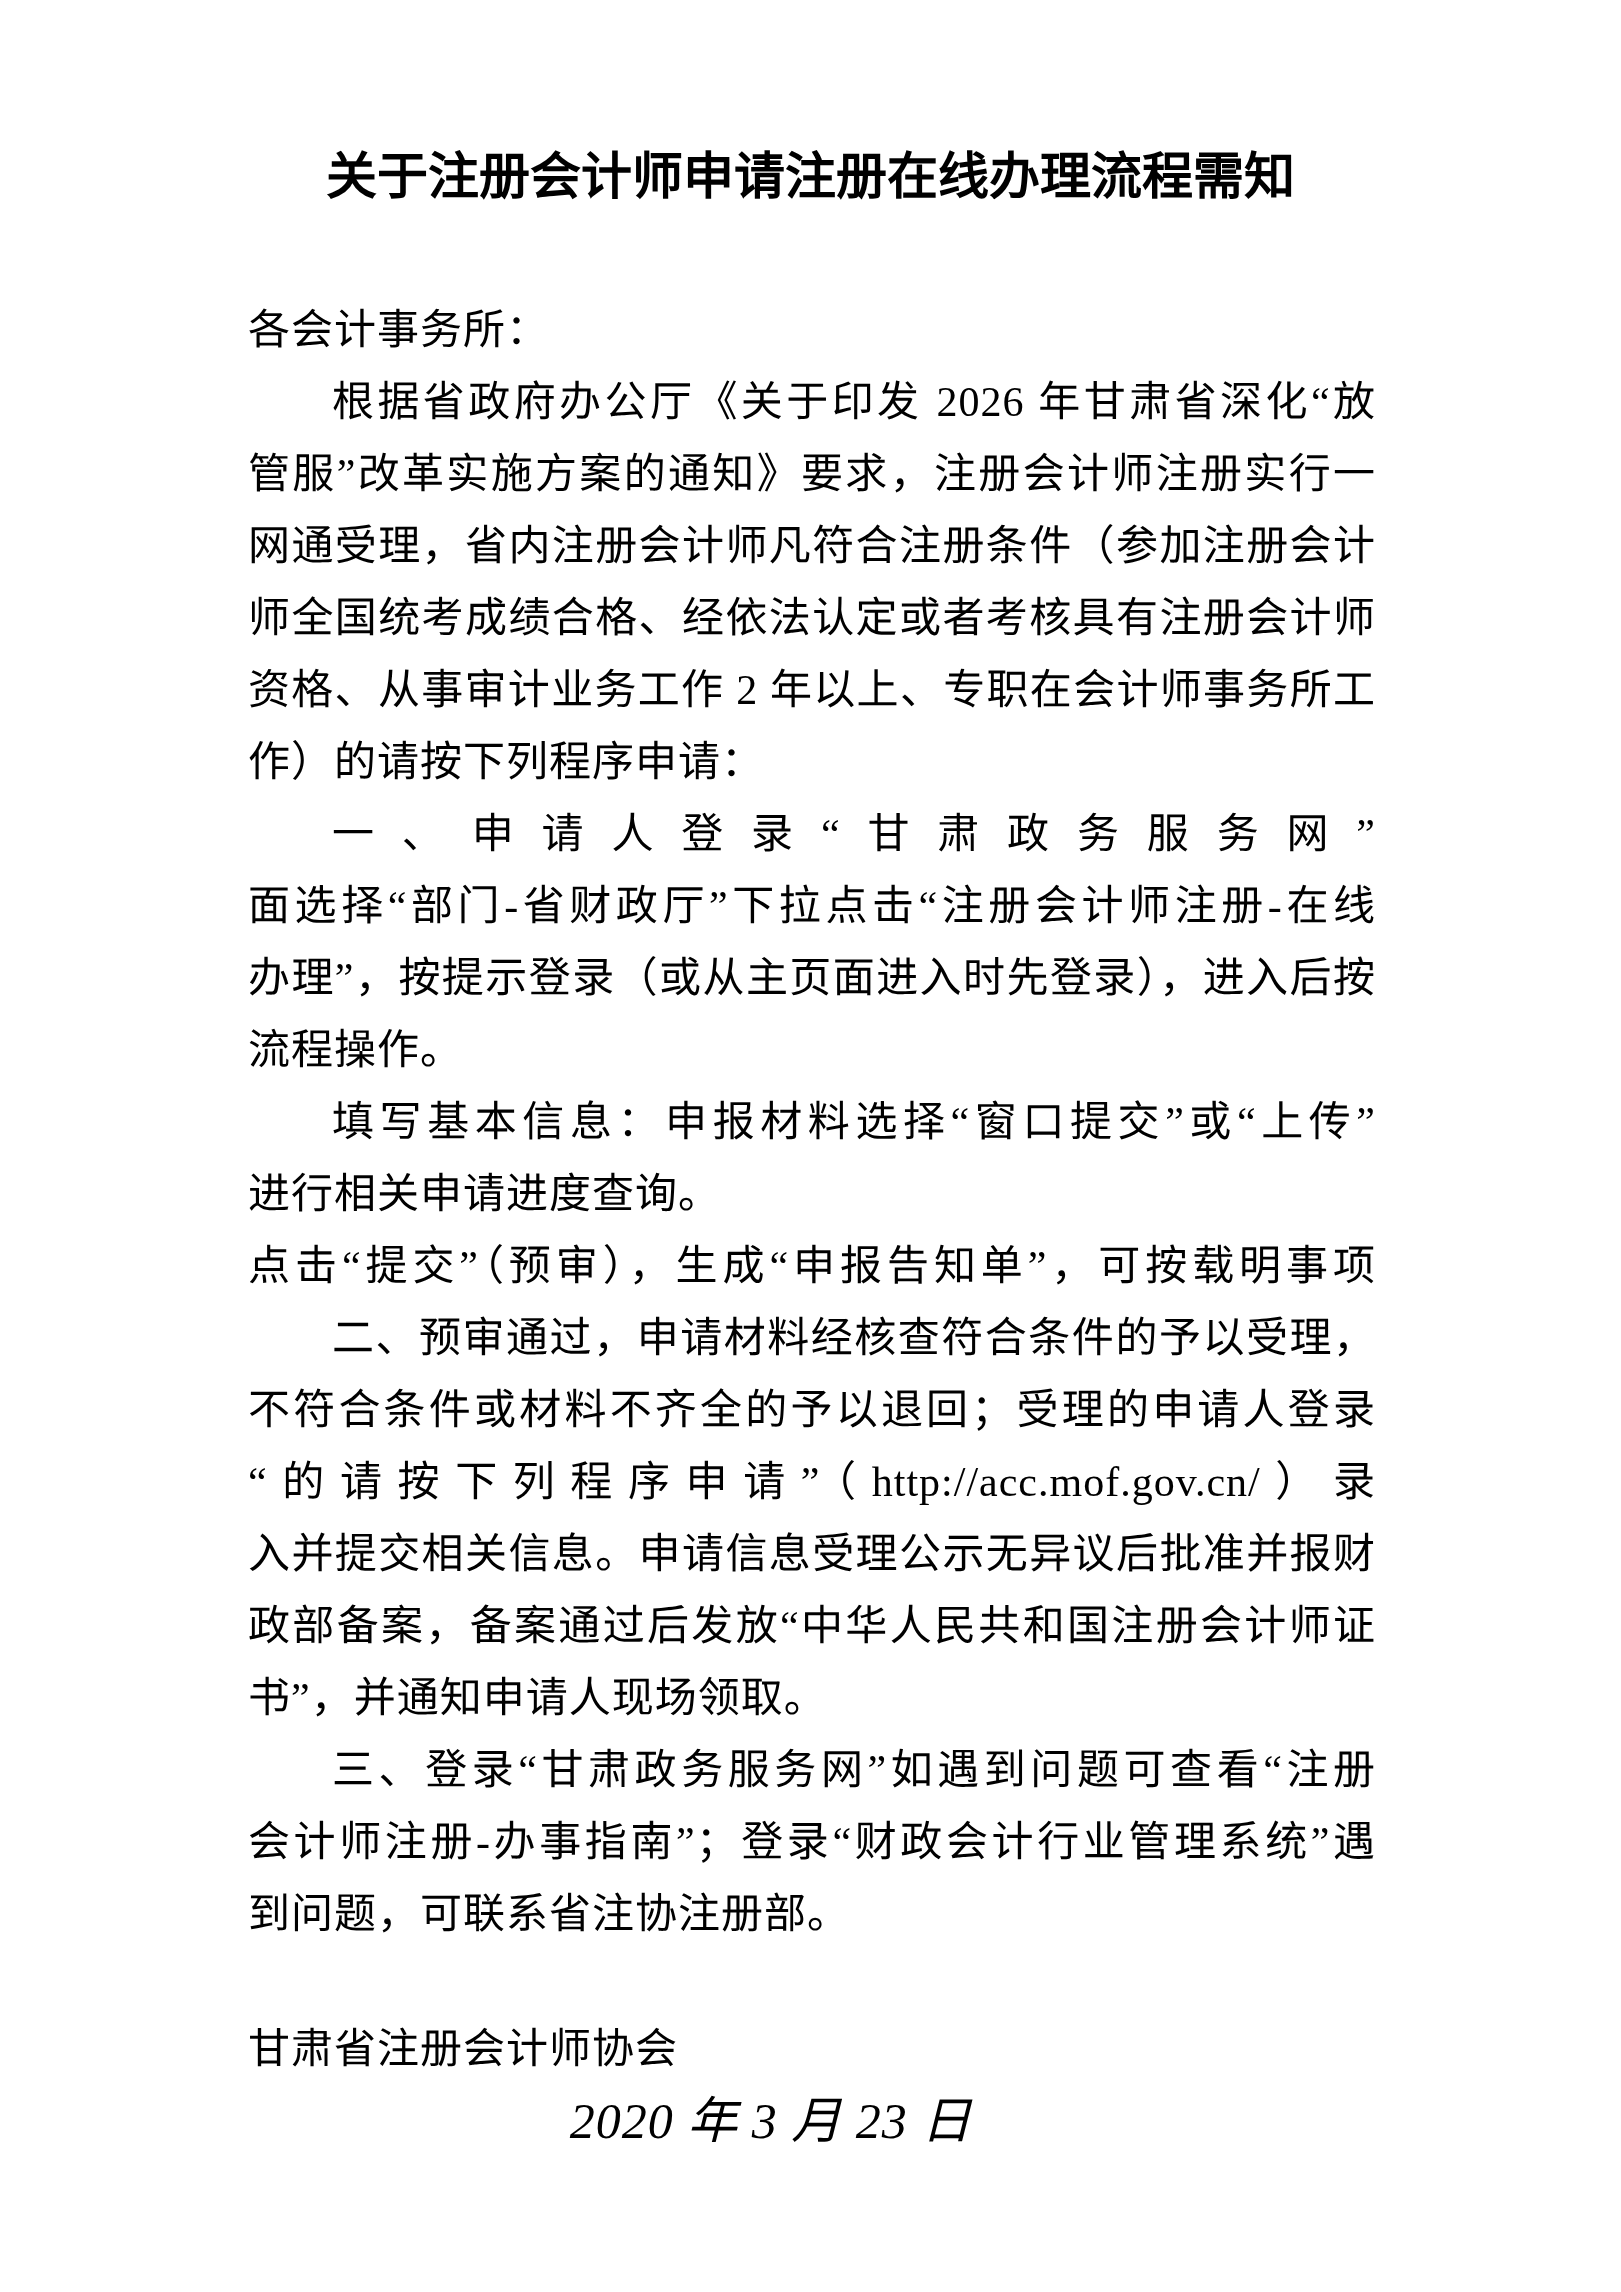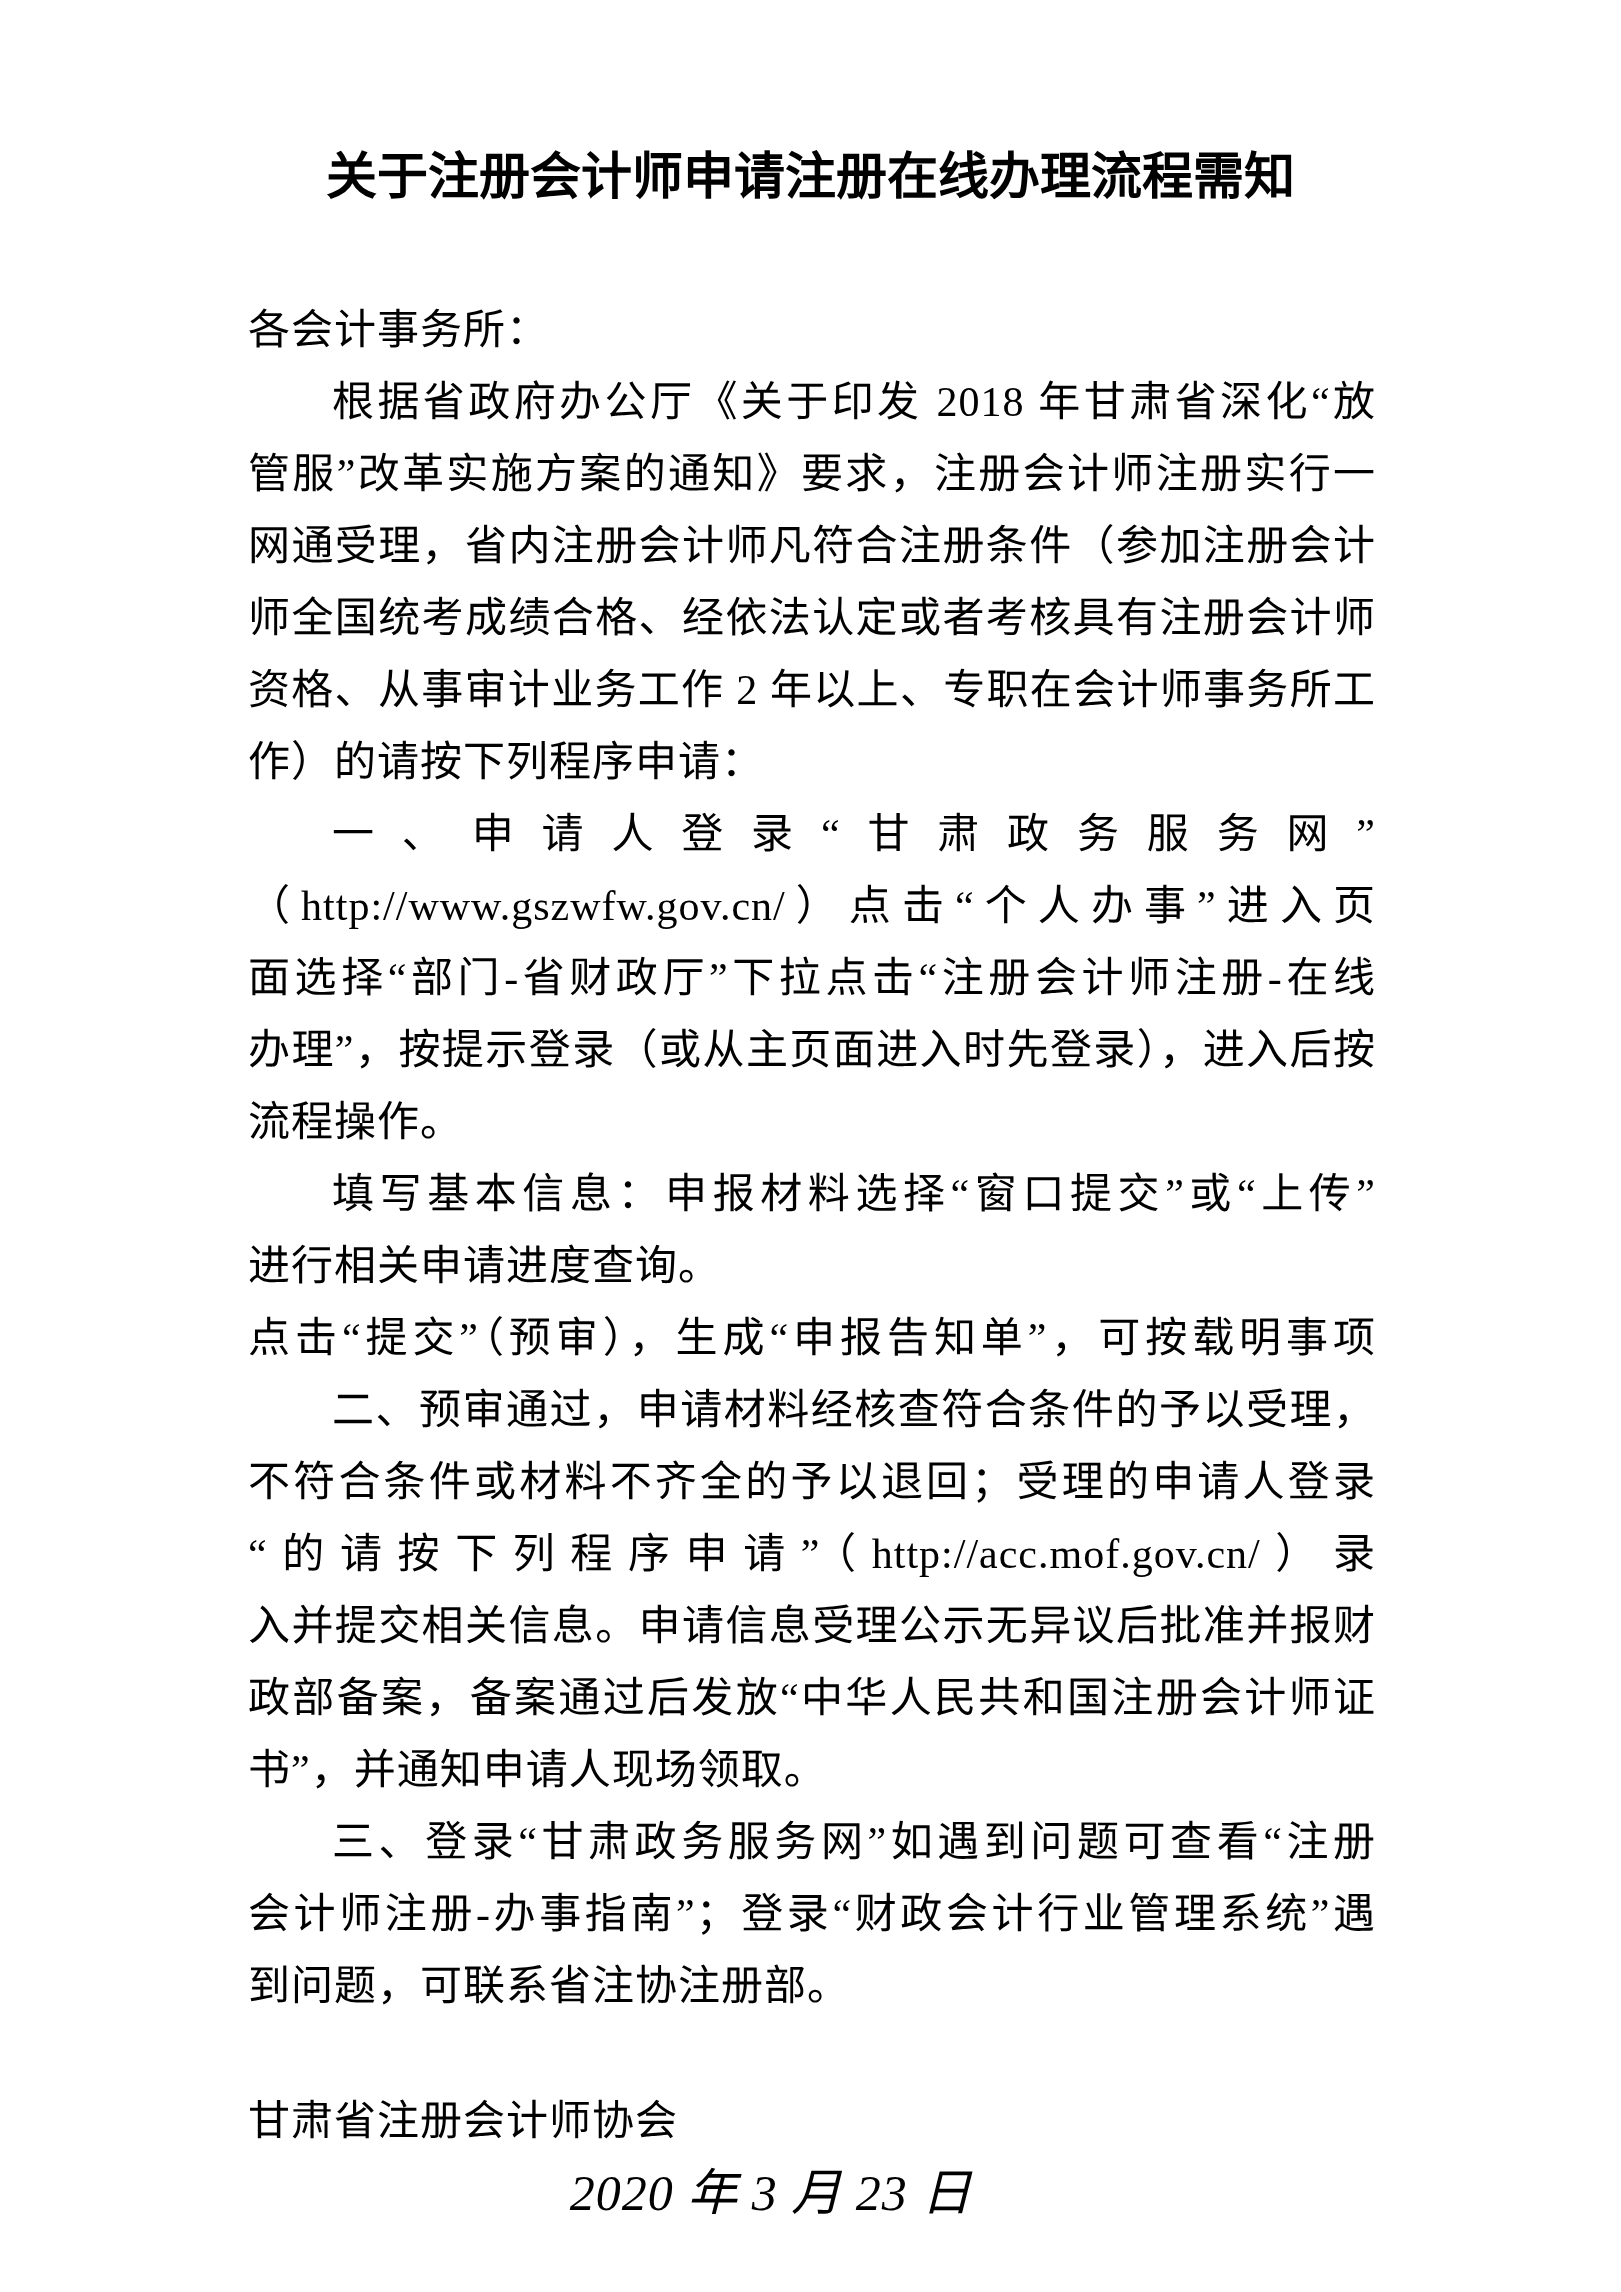--- a/index.html
+++ b/index.html
@@ -62,28 +62,27 @@
 </style>
 </head>
 <body>
 
 <div class="page">
 
   <h1 class="doc-title">关于注册会计师申请注册在线办理流程需知</h1>
 
   <div class="body-text">
     <div class="line">各会计事务所：</div>
-    <div class="line fill indent">根据省政府办公厅《关于印发 2018 年甘肃省深化“放</div>
+    <div class="line fill indent">根据省政府办公厅《关于印发 2026 年甘肃省深化“放</div>
     <div class="line fill">管服”改革实施方案的通知》要求，注册会计师注册实行一</div>
     <div class="line fill">网通受理，省内注册会计师凡符合注册条件（参加注册会计</div>
     <div class="line fill">师全国统考成绩合格、经依法认定或者考核具有注册会计师</div>
     <div class="line fill">资格、从事审计业务工作 2 年以上、专职在会计师事务所工</div>
     <div class="line">作）的请按下列程序申请：</div>
     <div class="line fill indent">一、申请人登录“甘肃政务服务网”</div>
-    <div class="line fill">（http://www.gszwfw.gov.cn/）点击“个人办事”进入页</div>
     <div class="line fill">面选择“部门-省财政厅”下拉点击“注册会计师注册-在线</div>
     <div class="line fill">办理”，按提示登录（或从主页面进入时先登录），进入后按</div>
     <div class="line">流程操作。</div>
     <div class="line fill indent">填写基本信息：申报材料选择“窗口提交”或“上传”</div>
     <div class="line">进行相关申请进度查询。</div>
     <div class="line fill">点击“提交”（预审），生成“申报告知单”，可按载明事项</div>
     <div class="line fill indent">二、预审通过，申请材料经核查符合条件的予以受理，</div>
     <div class="line fill">不符合条件或材料不齐全的予以退回；受理的申请人登录</div>
     <div class="line fill">“的请按下列程序申请”（http://acc.mof.gov.cn/）录</div>
     <div class="line fill">入并提交相关信息。申请信息受理公示无异议后批准并报财</div>

